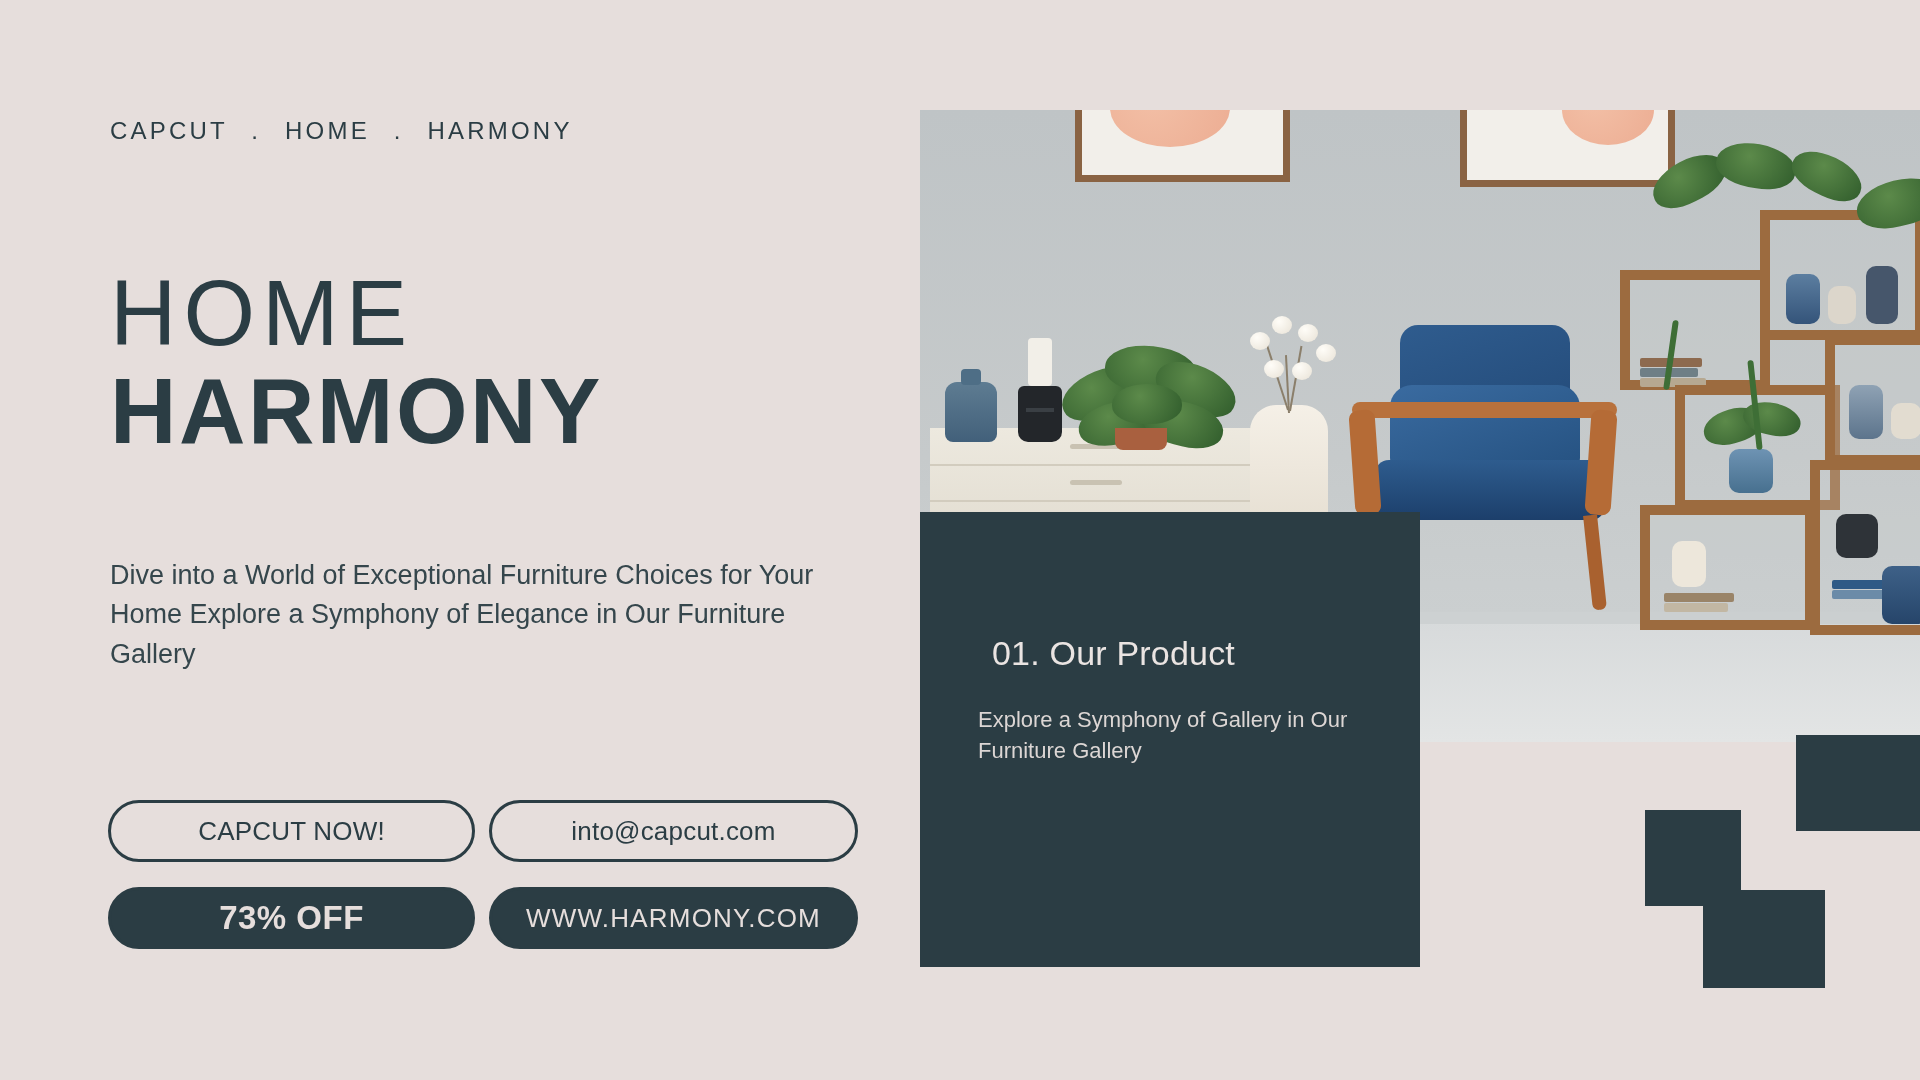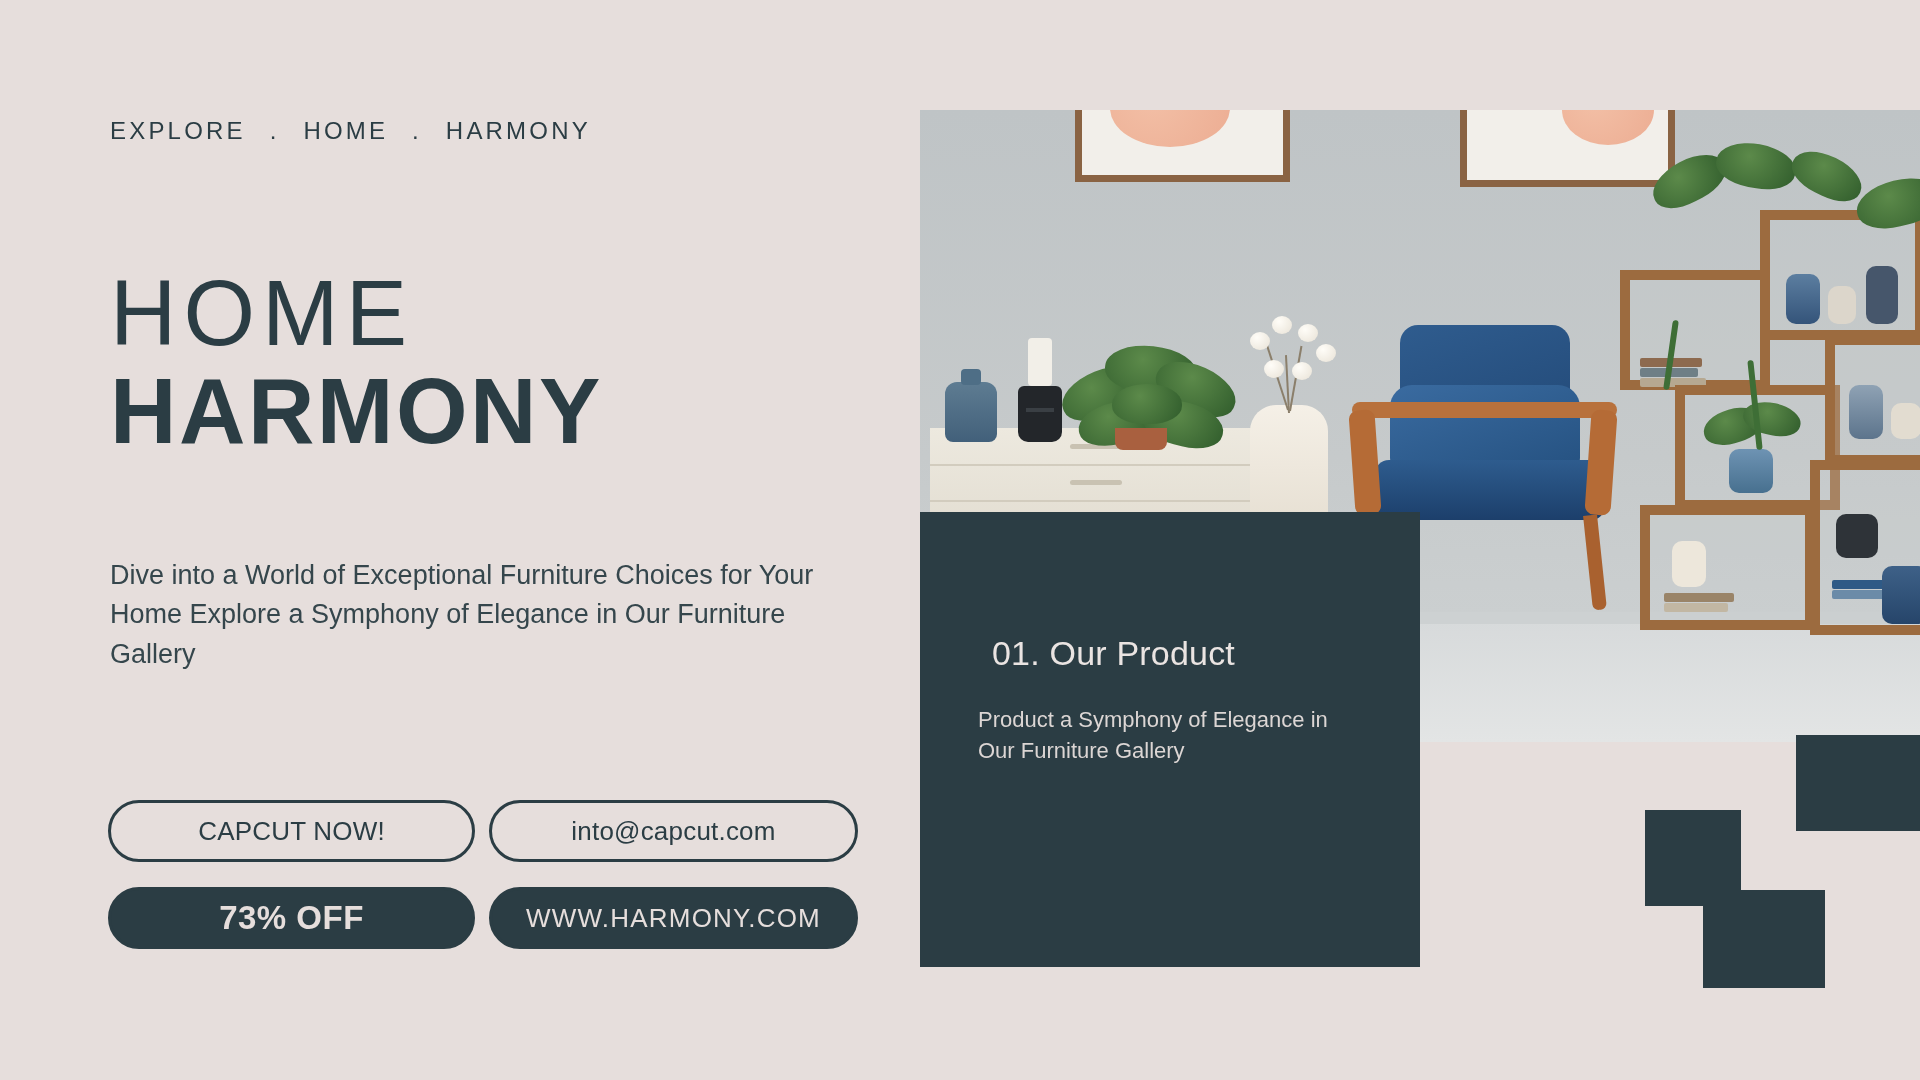--- a/index.html
+++ b/index.html
@@ -183,21 +183,21 @@
   .sq-a { left:1796px; top:735px; width:124px; height:96px; }
   .sq-b { left:1645px; top:810px; width:96px; height:96px; }
   .sq-c { left:1703px; top:890px; width:122px; height:98px; }
 </style>
 </head>
 <body>
 
 <div class="stage">
 
   <div class="breadcrumb">
-    <span>EXPLORE</span>
+    <span>CAPCUT</span>
     <span class="sep">.</span>
     <span>HOME</span>
     <span class="sep">.</span>
     <span>HARMONY</span>
   </div>
 
   <div class="title-block">
     <div class="title-light">HOME</div>
     <div class="title-bold">HARMONY</div>
   </div>
@@ -303,20 +303,20 @@
       <div class="hang-vine" style="left:132px; top:190px; height:90px; transform:rotate(-6deg);"></div>
       <div class="leafy" style="left:30px;  top:-10px; width:78px; height:42px; transform:rotate(-28deg);"></div>
       <div class="leafy" style="left:96px;  top:-26px; width:80px; height:44px; transform:rotate(10deg);"></div>
       <div class="leafy" style="left:170px; top:-14px; width:74px; height:40px; transform:rotate(26deg);"></div>
       <div class="leafy" style="left:236px; top:10px;  width:86px; height:46px; transform:rotate(-14deg);"></div>
     </div>
   </div>
 
   <div class="card">
     <div class="card-title">01. Our Product</div>
-    <div class="card-body">Product a Symphony of Elegance in Our Furniture Gallery</div>
+    <div class="card-body">Explore a Symphony of Gallery in Our Furniture Gallery</div>
   </div>
 
   <div class="sq sq-a"></div>
   <div class="sq sq-b"></div>
   <div class="sq sq-c"></div>
 
 </div>
 
 </body></html>

